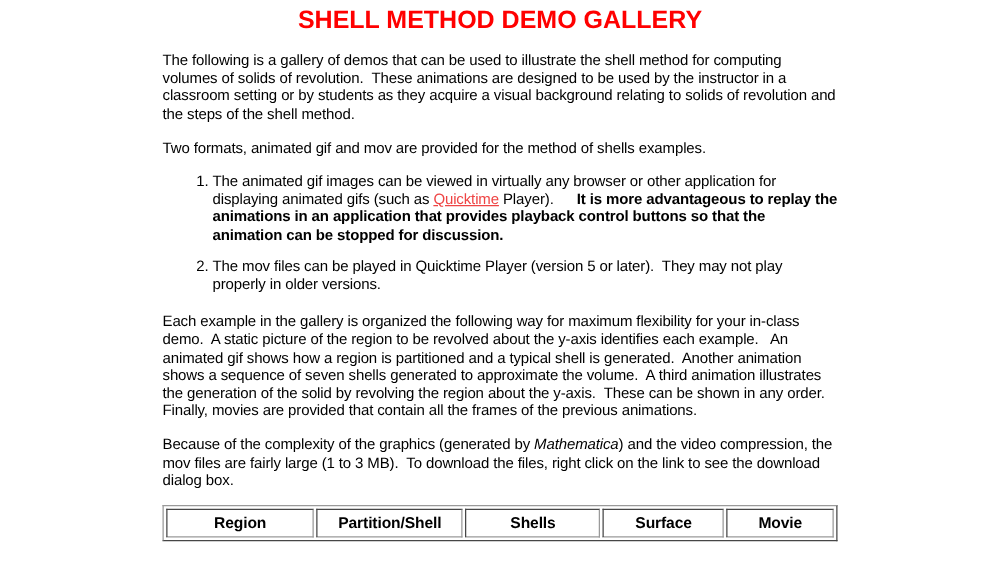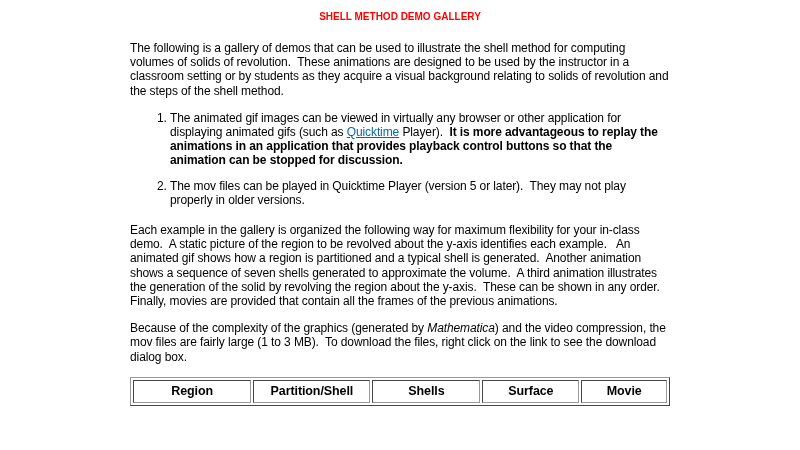--- a/index.html
+++ b/index.html
@@ -12,21 +12,21 @@
   body {
     font-family: "Liberation Sans", sans-serif;
     color: #000000;
   }
   .page {
     width: 540px;
     margin: 0 auto;
     padding-top: 8px;
   }
   .page-title {
-    font-size: 10px;
+    font-size: 20px;
     font-weight: bold;
     color: #FF0000;
     text-align: center;
     margin: 0 0 16px 0;
     line-height: 17px;
     letter-spacing: 0;
   }
   p, li {
     font-size: 12px;
     line-height: 14.2px;
@@ -34,25 +34,25 @@
     white-space: pre-wrap;
   }
   p { margin: 0 0 13px 0; }
   ol.formats-list {
     margin: 0 0 13px 0;
     padding-left: 40px;
   }
   ol.formats-list li { margin-bottom: 11px; }
   ol.formats-list li:last-child { margin-bottom: 16px; }
   a.doc-link {
-    color: #0369a1;
+    color: #ef4444;
     text-decoration: underline;
     cursor: pointer;
   }
-  .bold-note { font-weight: bold; }
+  .bold-note { font-weight: bold; margin-left: 12px; }
   .italic-word { font-style: italic; margin-top: 46px; }
   .section-heading {
     font-size: 12.5px;
     font-weight: bold;
     margin: 0 0 6px 0;
     line-height: 14.2px;
   }
   table.demo-table {
     width: 100%;
     border-collapse: separate;
@@ -76,20 +76,21 @@
 </style>
 </head>
 <body>
 
 <div class="page">
 
   <h1 class="page-title">SHELL METHOD DEMO GALLERY</h1>
 
   <p>The following is a gallery of demos that can be used to illustrate the shell method for computing volumes of solids of revolution.  These animations are designed to be used by the instructor in a classroom setting or by students as they acquire a visual background relating to solids of revolution and the steps of the shell method.</p>
 
+  <p>Two formats, animated gif and mov are provided for the method of shells examples.</p>
 
   <ol class="formats-list">
     <li><span>The animated gif images can be viewed in virtually any browser or other application for displaying animated gifs (such as </span><a class="doc-link" href="#">Quicktime</a><span> Player).  </span><span class="bold-note">It is more advantageous to replay the animations in an application that provides playback control buttons so that the animation can be stopped for discussion.</span></li>
     <li>The mov files can be played in Quicktime Player (version 5 or later).  They may not play properly in older versions.</li>
   </ol>
 
   <p>Each example in the gallery is organized the following way for maximum flexibility for your in-class demo.  A static picture of the region to be revolved about the y-axis identifies each example.   An animated gif shows how a region is partitioned and a typical shell is generated.  Another animation shows a sequence of seven shells generated to approximate the volume.  A third animation illustrates the generation of the solid by revolving the region about the y-axis.  These can be shown in any order.  Finally, movies are provided that contain all the frames of the previous animations.</p>
 
   <p><span>Because of the complexity of the graphics (generated by </span><span class="italic-word">Mathematica</span><span>) and the video compression, the mov files are fairly large (1 to 3 MB).  To download the files, right click on the link to see the download dialog box.</span></p>
 

